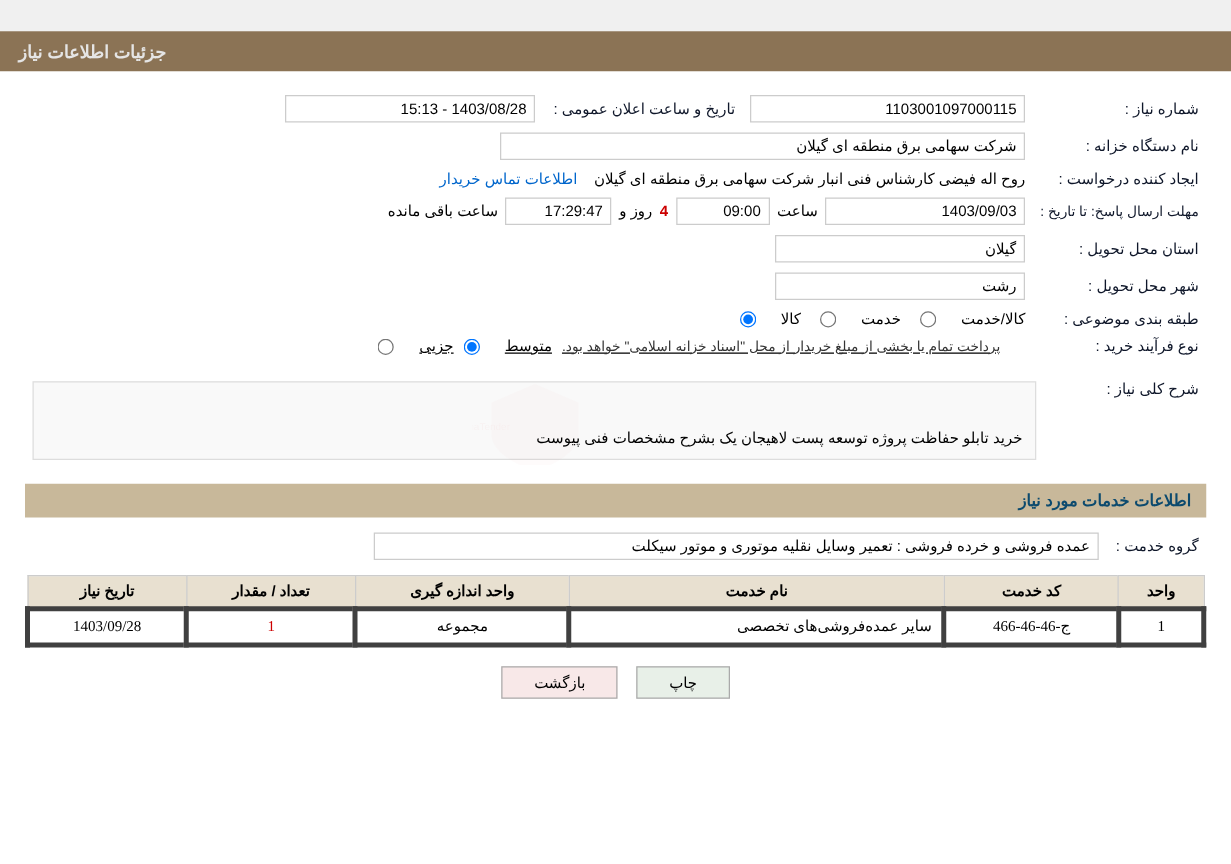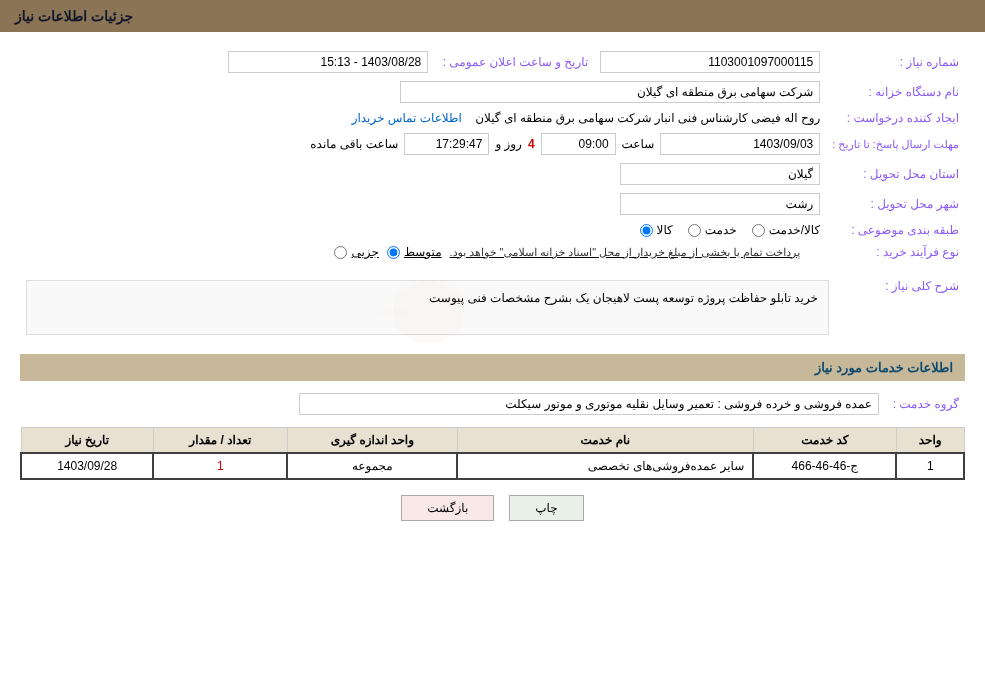--- a/index.html
+++ b/index.html
@@ -10,41 +10,42 @@
       direction: rtl;
     }
     .page-container {
       width: 985px;
       min-height: 691px;
       background: #fff;
       margin: 0 auto;
     }
     .header-bar {
       background: #8B7355;
-      color: #0f172a;
+      color: #e5e5e5;
       text-align: left;
       padding: 8px 15px;
       font-size: 14px;
       font-weight: bold;
+      margin-top: 25px;
     }
     .main-content {
       padding: 15px 20px;
     }
     .info-table {
       width: 100%;
       border-collapse: collapse;
       margin-bottom: 8px;
     }
     .info-table td {
       padding: 4px 6px;
       vertical-align: middle;
     }
     .label-cell {
       text-align: right;
-      color: #8b5cf6;
+      color: #0f172a;
       white-space: nowrap;
       font-weight: normal;
       width: 130px;
     }
     .value-cell {
       text-align: right;
     }
     .input-box {
       border: 1px solid #ccc;
       background: #fff;
@@ -88,35 +89,36 @@
       margin-top: 5px;
     }
     .services-table th {
       background: #e8e0d0;
       border: 1px solid #ccc;
       padding: 5px 8px;
       text-align: center;
       font-weight: bold;
     }
     .services-table td {
-      border: 2px solid #404040;
+      border: 4px solid #404040;
       padding: 5px 8px;
       text-align: center;
+      font-family: Liberation Serif, serif;
     }
     .services-table tr:nth-child(even) td { background: #f9f9f9; }
     .radio-group {
       display: flex;
       align-items: center;
       gap: 15px;
       direction: rtl;
     }
     .radio-item {
       display: flex;
       align-items: center;
-      gap: 4px;
+      gap: 20px;
     }
     .btn-action {
       padding: 5px 25px;
       font-size: 12px;
       font-family: Tahoma, Arial, sans-serif;
       cursor: pointer;
       border: 1px solid #aaa;
       background: #f5f5f5;
     }
     .btn-print { background: #e8f0e8; }
@@ -254,21 +256,21 @@
     <table class="info-table">
       <tbody>
           <tr>
         <td class="label-cell" style="vertical-align:top; padding-top:8px;">شرح کلی نیاز :</td>
         <td class="value-cell">
           <div class="watermark-area" style="min-height:55px;">
             <svg class="watermark-shield" width="100" height="70" viewBox="0 0 100 70">
               <path d="M50 5 L85 20 L85 45 C85 60 65 70 50 75 C35 70 15 60 15 45 L15 20 Z" fill="#cc0000" opacity="0.15"></path>
               <text x="30" y="42" font-size="8" fill="#cc0000" opacity="0.3">AnaTender</text>
             </svg>
-            <div style="text-align:right; position:relative; z-index:1;">خرید تابلو حفاظت پروژه توسعه پست لاهیجان یک بشرح مشخصات فنی پیوست</div>
+            <div style="text-align:right; position:relative; z-index:1;margin-top:27px;">خرید تابلو حفاظت پروژه توسعه پست لاهیجان یک بشرح مشخصات فنی پیوست</div>
           </div>
         </td>
       </tr>
     </tbody>
       </table>
 
     <div class="section-header">اطلاعات خدمات مورد نیاز</div>
 
     <table class="info-table">
       <tbody>

